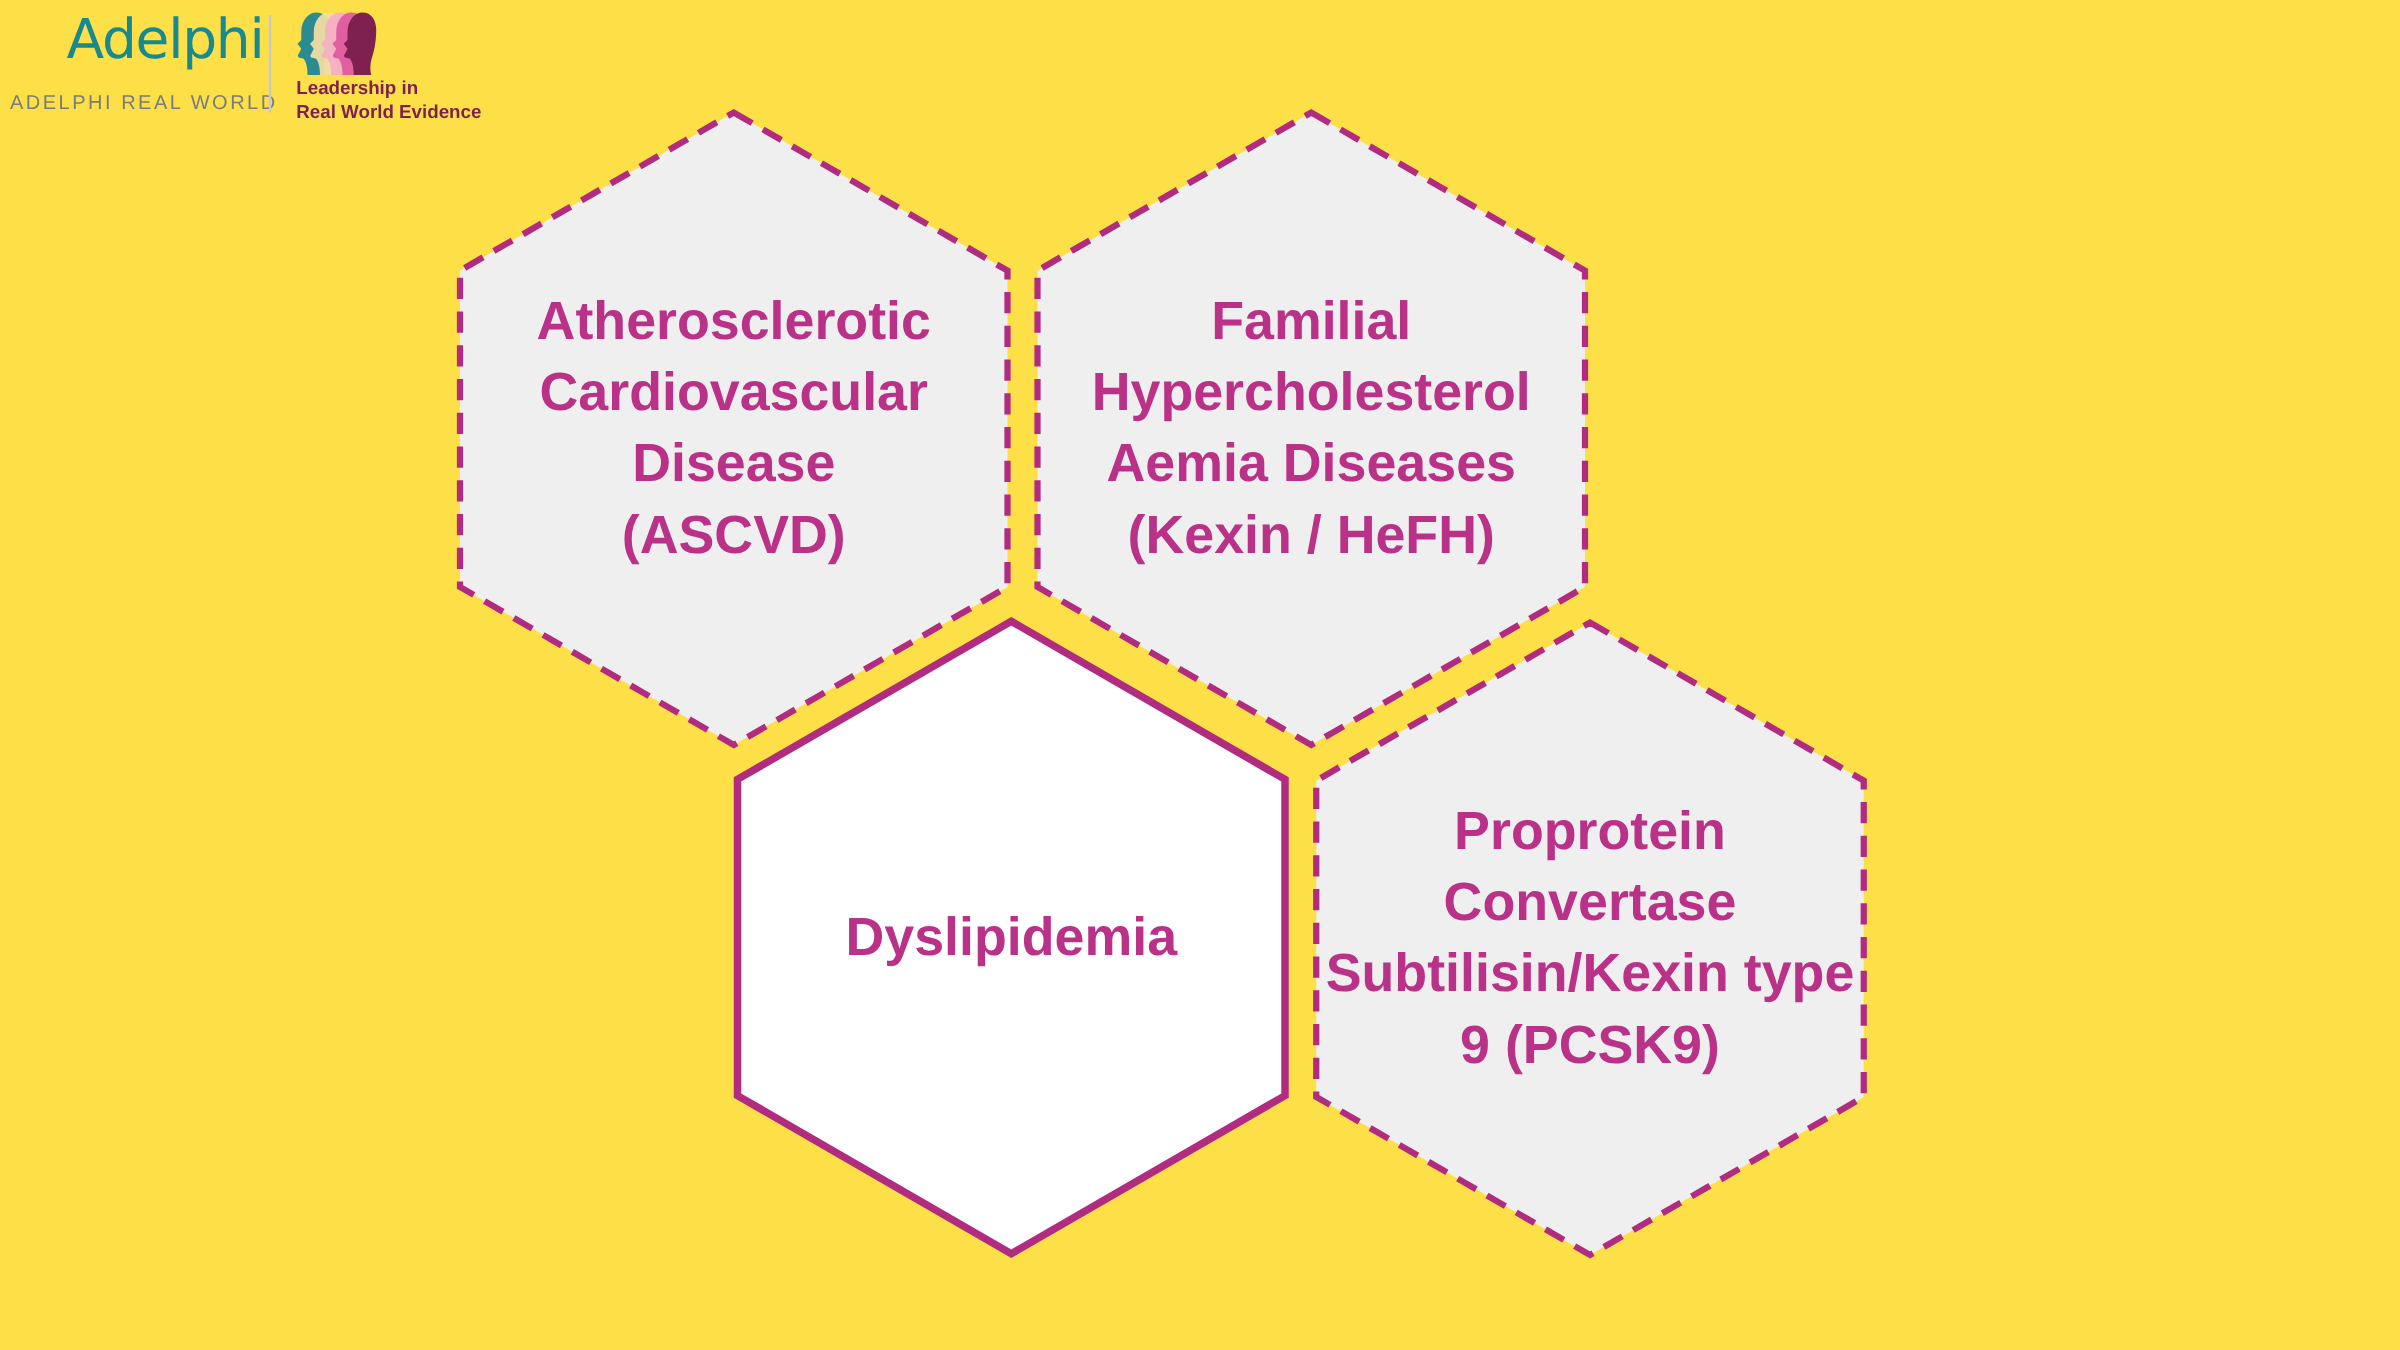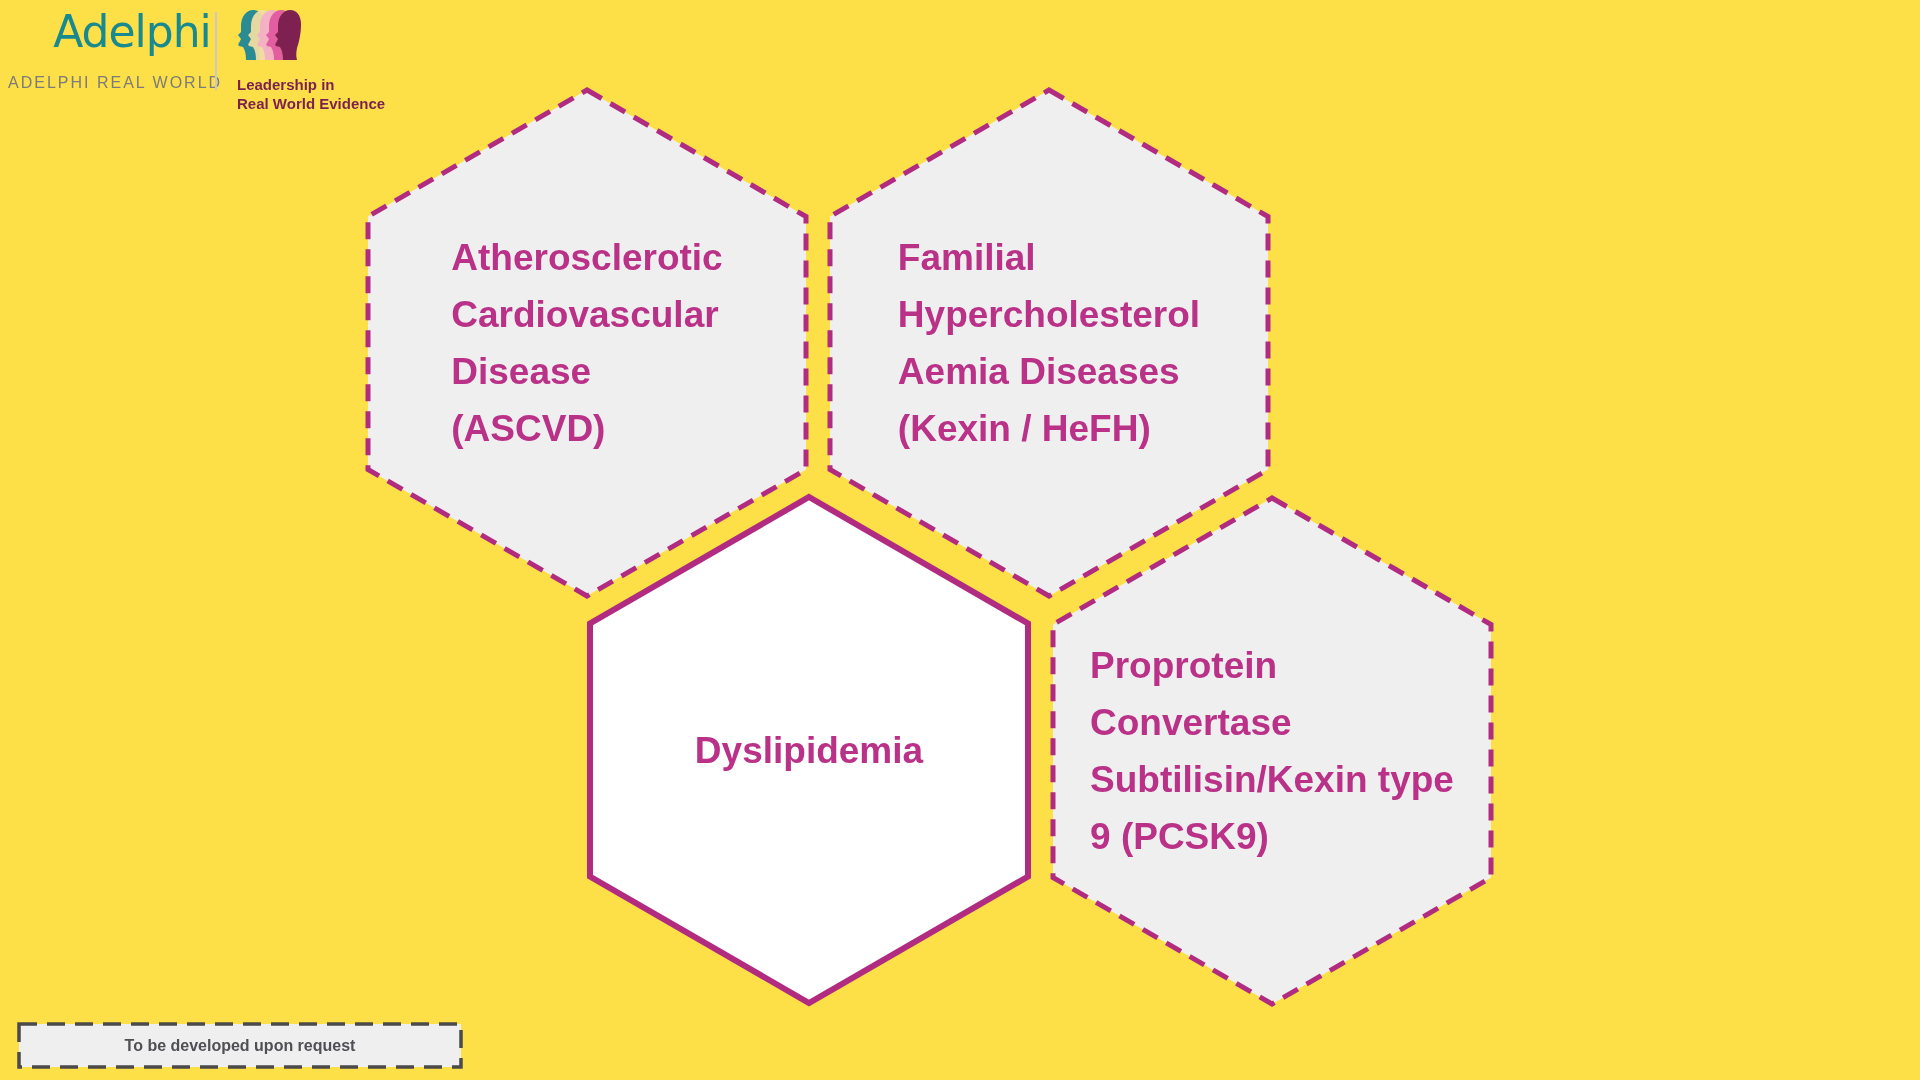--- a/index.html
+++ b/index.html
@@ -27,37 +27,37 @@
     position: absolute; left: 8px; top: 74px;
     font-size: 16px; font-weight: 400; color: #7B7B7B;
     letter-spacing: 2px; white-space: nowrap;
   }
   .header-divider {
     position: absolute; left: 215px; top: 12px;
     width: 2px; height: 78px; background: #C9C9C9;
   }
   .heads-logo { position: absolute; left: 236px; top: 8px; }
   .tagline {
-    position: absolute; left: 237px; top: 75px;
+    position: absolute; left: 237px; top: 61px;
     font-size: 15px; line-height: 19px; font-weight: 700;
     color: #7D1F50; white-space: nowrap;
   }
 
   
   .hex {
     position: absolute; width: 448px; height: 516px;
     display: flex; align-items: center; justify-content: center;
   }
   .hex svg { position: absolute; left: 0; top: 0; }
   .hex-shape-dashed { stroke-dasharray: 17 10; stroke-width: 5; }
   .hex-shape-solid  { stroke-width: 6; }
   .hex-label {
     position: relative;
-    font-size: 37px; line-height: 57px; font-weight: 700;
-    color: #B93287; white-space: pre;
+    font-size: 43px; line-height: 57px; font-weight: 700;
+    color: #B93287; text-align: center; white-space: pre;
   }
   .hex-ascvd        { left: 363px; top: 85px;  }
   .hex-fh           { left: 825px; top: 85px;  }
   .hex-dyslipidemia { left: 585px; top: 492px; }
   .hex-pcsk9        { left: 1048px; top: 493px; }
 
   
   .legend {
     position: absolute; left: 17px; top: 1022px;
     width: 446px; height: 47px;
@@ -125,20 +125,14 @@
   <div class="hex hex-pcsk9">
     <svg width="448" height="516" viewBox="0 0 448 516">
       <polygon class="hex-shape-dashed" points="224,5 443,131.5 443,384.5 224,511 5,384.5 5,131.5" stroke="#B12C80" fill="#F0EFF0"></polygon>
     </svg>
     <div class="hex-label">Proprotein
 Convertase
 Subtilisin/Kexin type
 9 (PCSK9)</div>
   </div>
 
-  <div class="legend">
-    <svg width="446" height="47" viewBox="0 0 446 47">
-      <rect x="2" y="2" width="442" height="43" stroke-width="3.5" stroke-dasharray="18 10" stroke="#4A4A4A" fill="#EFEFEF"></rect>
-    </svg>
-    <div class="legend-label">To be developed upon request</div>
-  </div>
 
 </div>
 
 </body></html>

